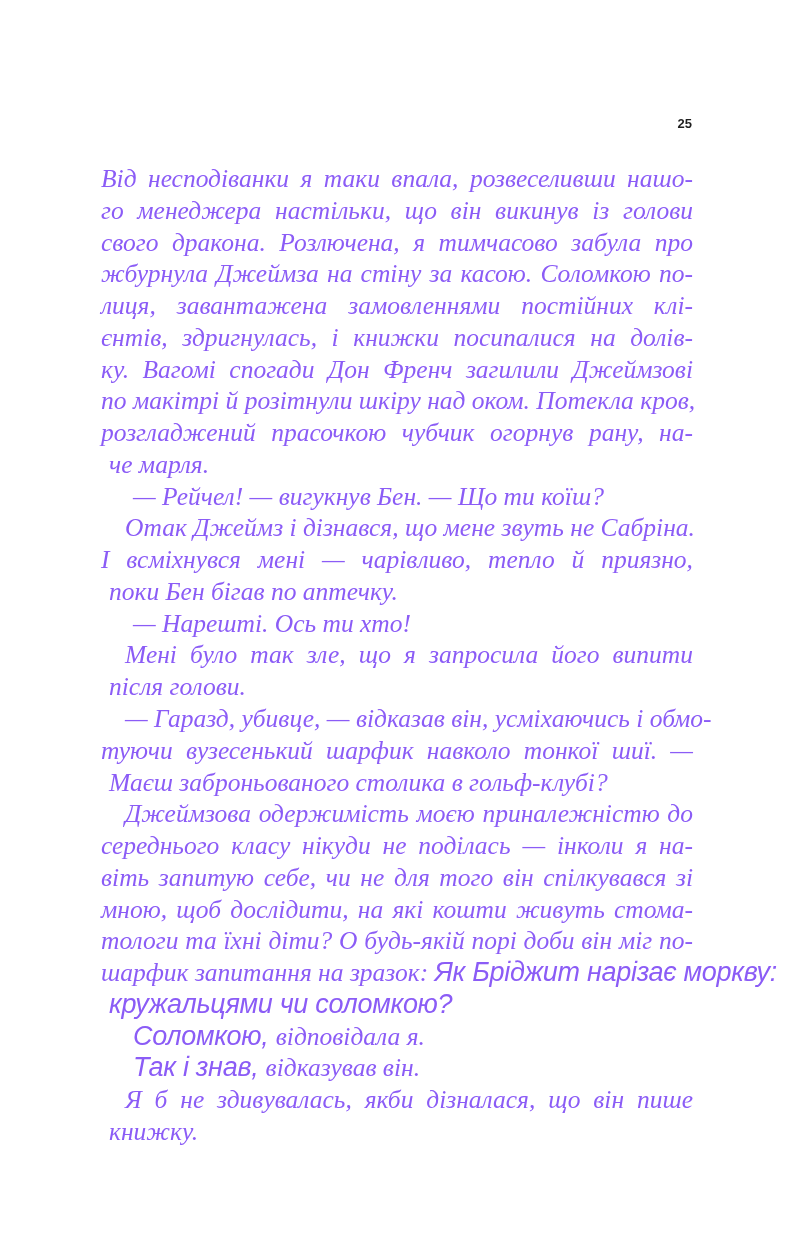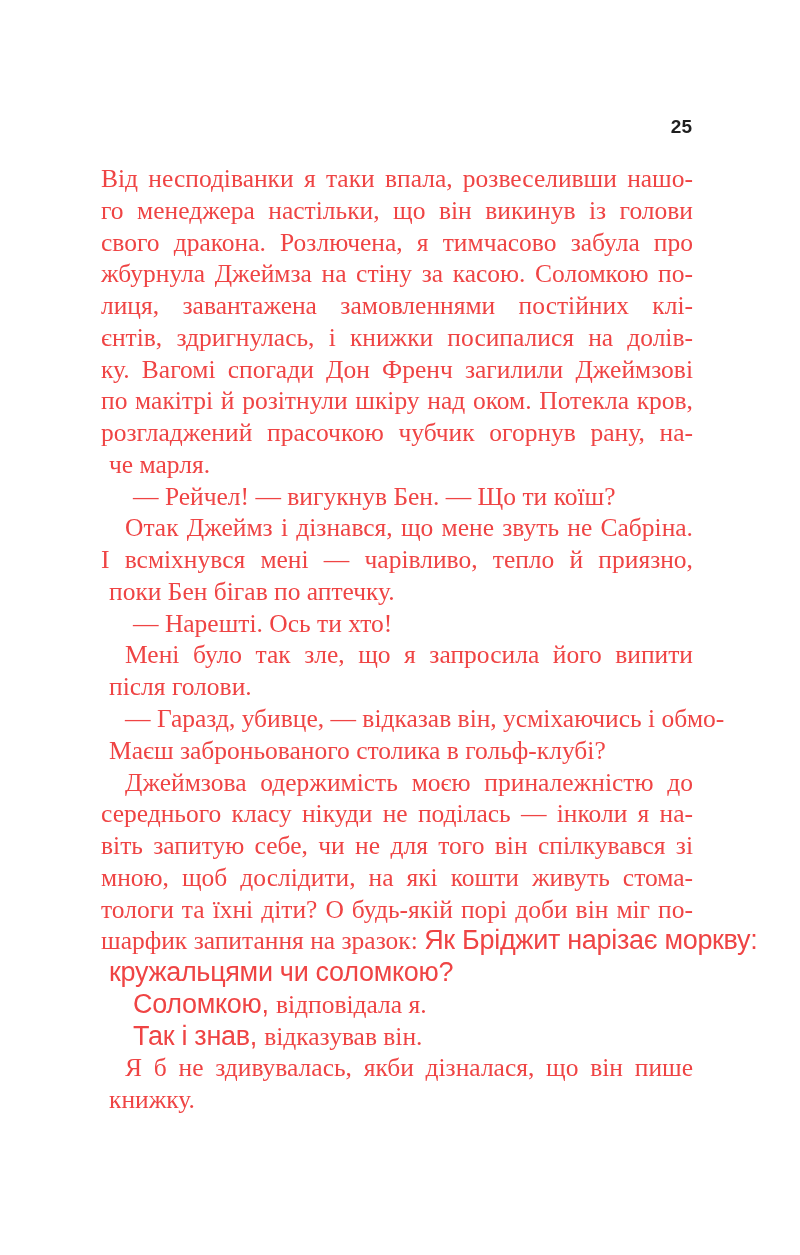--- a/index.html
+++ b/index.html
@@ -1,25 +1,25 @@
 <!DOCTYPE html>
 <html><head>
   <meta charset="utf-8">
   <style>
     html, body { margin: 0; padding: 0; background: #ffffff; }
     body { width: 800px; height: 1255px; position: relative; overflow: hidden; }
     .page-number {
       position: absolute; right: 108px; top: 116px;
       font-family: "Liberation Sans", "DejaVu Sans", sans-serif;
-      font-size: 19px; font-weight: bold; color: #1f1f1f;
+      font-size: 13px; font-weight: bold; color: #1f1f1f;
     }
     .text-block {
       position: absolute; left: 101px; top: 163px; width: 592px;
       font-family: "Liberation Serif", "DejaVu Serif", serif;
-      font-size: 25.5px; line-height: 31.76px; color: #ef4444;
+      font-size: 25.5px; line-height: 31.76px; color: #8b5cf6; font-style: italic;
     }
     .line { white-space: nowrap; display: block; text-align: justify; text-align-last: justify; }
     .line.last { text-align-last: left; margin-left: 8px; }
     .line.indent { padding-left: 24px; }
     .sans { font-family: "Liberation Sans", "DejaVu Sans", sans-serif; font-size: 27px; letter-spacing: -0.3px; }
   </style>
 </head>
 <body>
 
 <div class="page-number">25</div>
@@ -36,20 +36,21 @@
   <span class="line">розгладжений прасочкою чубчик огорнув рану, на-</span>
   <span class="line last">че марля.</span>
   <span class="line last indent">— Рейчел! — вигукнув Бен. — Що ти коїш?</span>
   <span class="line indent">Отак Джеймз і дізнався, що мене звуть не Сабріна.</span>
   <span class="line">І всміхнувся мені — чарівливо, тепло й приязно,</span>
   <span class="line last">поки Бен бігав по аптечку.</span>
   <span class="line last indent">— Нарешті. Ось ти хто!</span>
   <span class="line indent">Мені було так зле, що я запросила його випити</span>
   <span class="line last">після голови.</span>
   <span class="line indent">— Гаразд, убивце, — відказав він, усміхаючись і обмо-</span>
+  <span class="line">туючи вузесенький шарфик навколо тонкої шиї. —</span>
   <span class="line last">Маєш заброньованого столика в гольф-клубі?</span>
   <span class="line indent">Джеймзова одержимість моєю приналежністю до</span>
   <span class="line">середнього класу нікуди не поділась — інколи я на-</span>
   <span class="line">віть запитую себе, чи не для того він спілкувався зі</span>
   <span class="line">мною, щоб дослідити, на які кошти живуть стома-</span>
   <span class="line">тологи та їхні діти? О будь-якій порі доби він міг по-</span>
   <span class="line"><span>шарфик запитання на зразок: </span><span class="sans">Як Бріджит нарізає моркву:</span></span>
   <span class="line last"><span class="sans">кружальцями чи соломкою?</span></span>
   <span class="line last indent"><span class="sans">Соломкою, </span><span>відповідала я.</span></span>
   <span class="line last indent"><span class="sans">Так і знав, </span><span>відказував він.</span></span>

